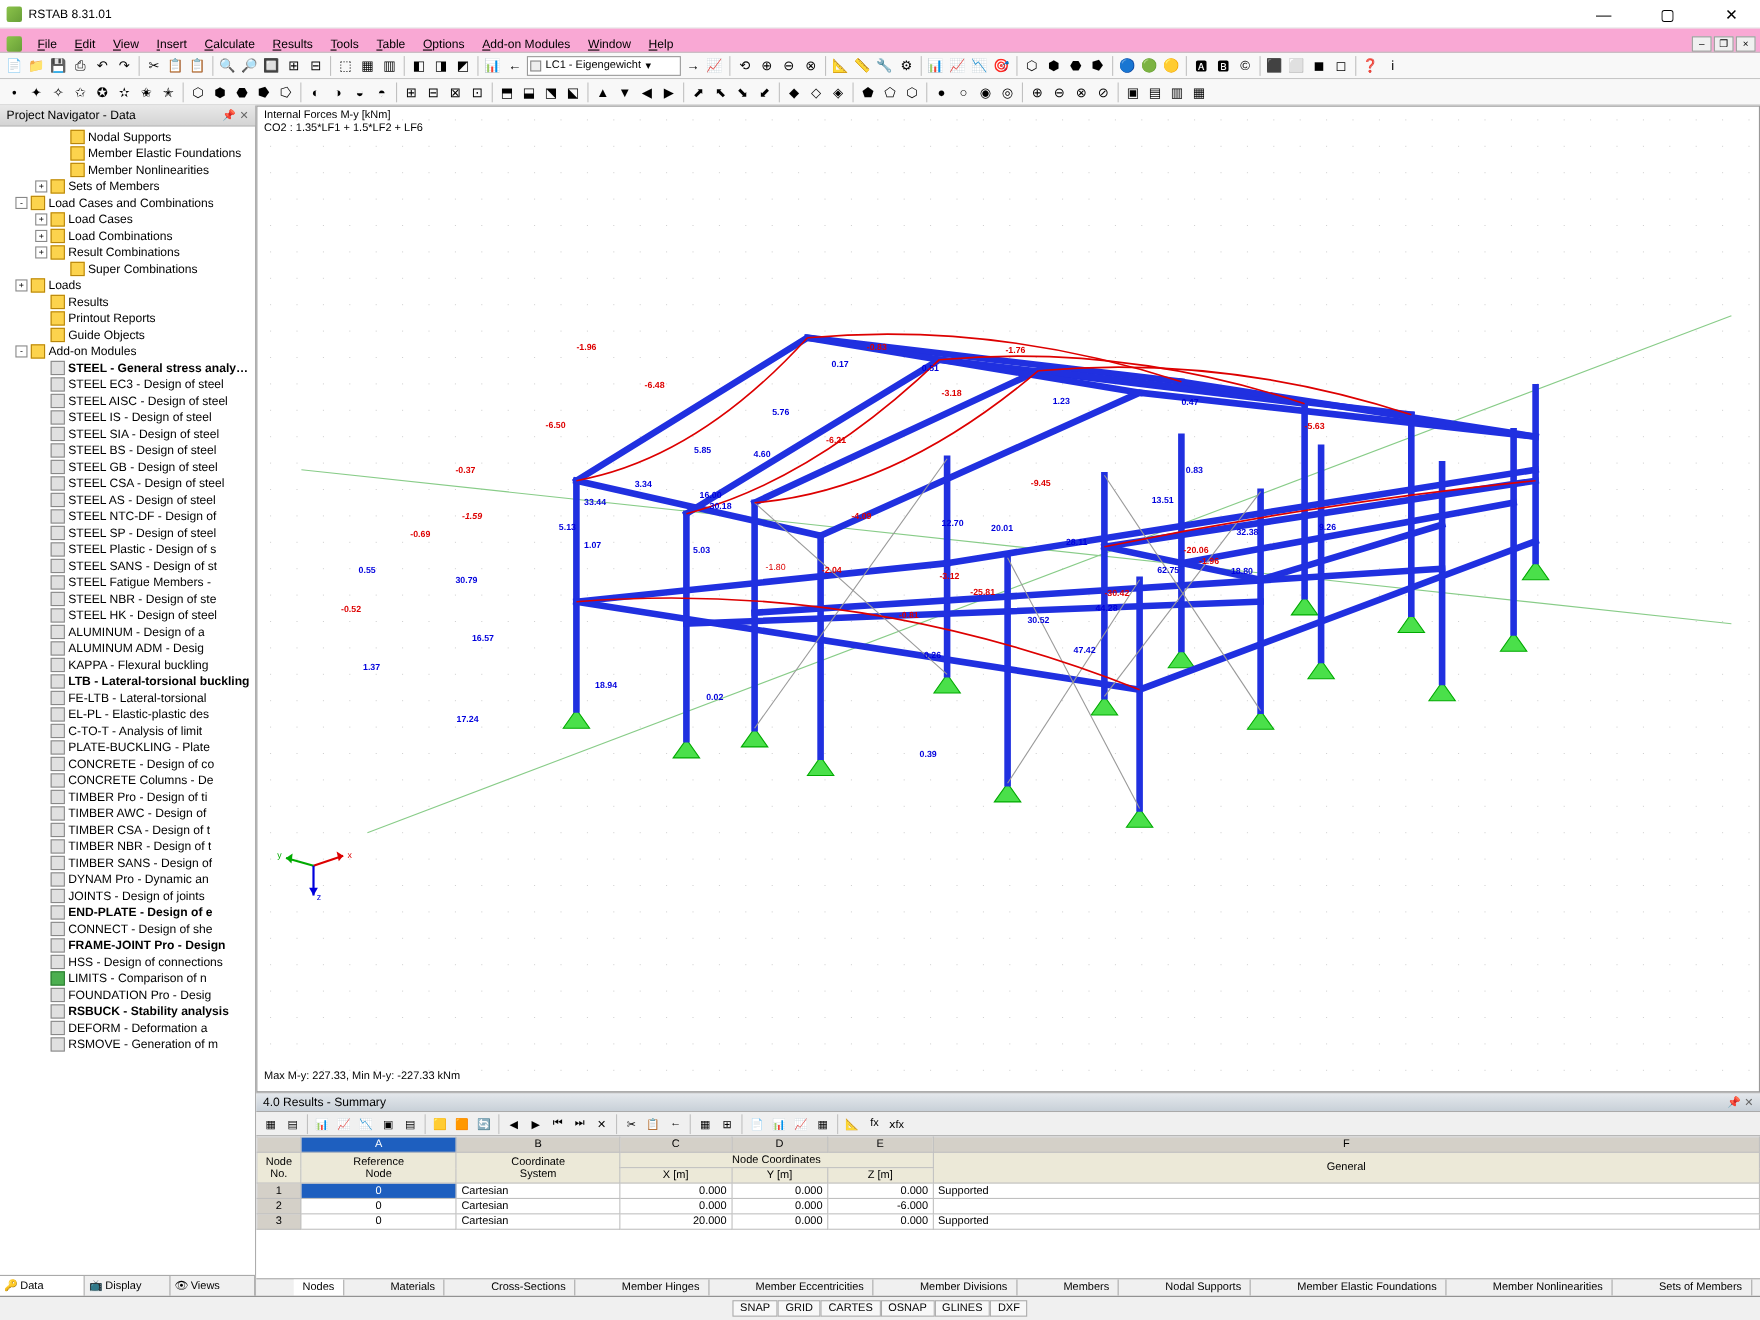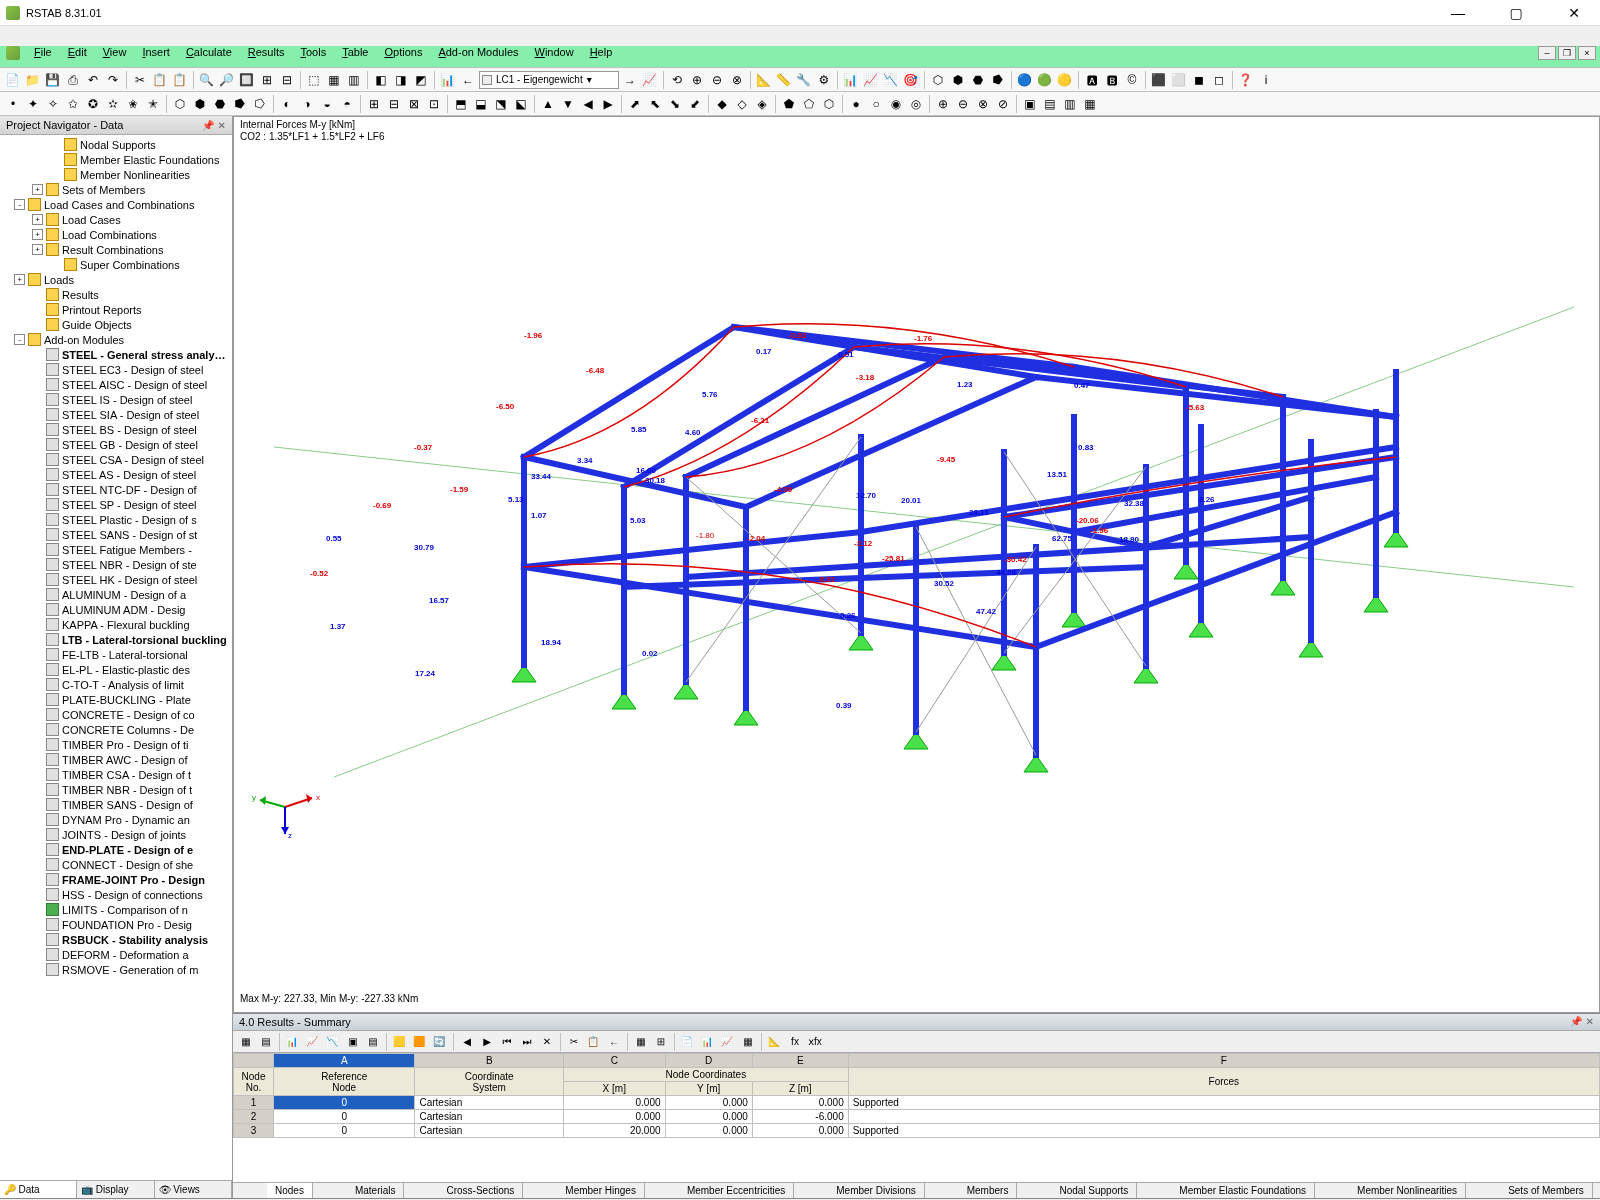--- a/index.html
+++ b/index.html
@@ -1,21 +1,21 @@
 <!DOCTYPE html>
 <html><head>
 <meta charset="utf-8">
 <style>
 * { box-sizing: border-box; margin: 0; padding: 0; }
 body { font-family: "Segoe UI", Tahoma, sans-serif; font-size: 11px; overflow: hidden; background: #f0f0f0; width: 1600px; height: 1200px; }
 .titlebar { height: 26px; background: #fff; display: flex; align-items: center; padding: 0 6px; justify-content: space-between; border-bottom: 1px solid #e0e0e0; }
 .titlebar .left { display: flex; align-items: center; gap: 6px; }
 .titlebar .right { display: flex; gap: 18px; font-size: 14px; }
 .app-icon { width: 14px; height: 14px; background: linear-gradient(135deg,#8bc34a,#689f38); border-radius: 2px; }
-.menubar { height: 22px; background: #86efac; display: flex; align-items: flex-start; padding: 0 6px; border-bottom: 1px solid #c0c0c0; position: relative; margin-top: 20px; }
+.menubar { height: 22px; background: #f9a8d4; display: flex; align-items: flex-end; padding: 0 6px; border-bottom: 1px solid #c0c0c0; position: relative; }
 .menubar .menu-item { padding: 2px 8px; cursor: default; }
 .mdi-controls { position: absolute; right: 4px; display: flex; gap: 2px; }
 .mdi-controls div { width: 18px; height: 14px; border: 1px solid #999; background: #f0f0f0; display:flex; align-items:center; justify-content:center; font-size:9px; }
 .toolbar-row { height: 24px; background: #f8f8f8; border-bottom: 1px solid #c0c0c0; display: flex; align-items: center; padding: 0 4px; gap: 2px; overflow: hidden; }
 .tb-btn { width: 18px; height: 18px; display:inline-flex; align-items:center; justify-content:center; font-size:12px; border:1px solid transparent; }
 .tb-sep { width: 1px; height: 18px; background: #c0c0c0; margin: 0 2px; }
 .main-area { display: flex; height: calc(1200px - 26px - 22px - 24px - 24px - 22px); }
 .navigator { width: 233px; background: #fff; border-right: 1px solid #999; display:flex; flex-direction:column; }
 .nav-title { background: linear-gradient(#e8e8e8,#d4d4d4); padding: 3px 6px; font-size: 11px; border-bottom:1px solid #aaa; display:flex; justify-content:space-between; align-items:center;text-align:center; }
 .tree { flex:1; overflow:auto; padding:2px 0; }
@@ -622,21 +622,21 @@
           <span class="vp-overlay-text" style="left: 451px; top: 311px; color: rgb(0, 0, 221); font-size: 8px; font-weight: bold;">4.60</span>
           <span class="vp-overlay-text" style="left: 517px; top: 299px; color: rgb(221, 0, 0); font-size: 8px; font-weight: bold;">-6.21</span>
           <span class="vp-overlay-text" style="left: 180px; top: 326px; color: rgb(221, 0, 0); font-size: 8px; font-weight: bold;">-0.37</span>
           <span class="vp-overlay-text" style="left: 343px; top: 339px; color: rgb(0, 0, 221); font-size: 8px; font-weight: bold;">3.34</span>
           <span class="vp-overlay-text" style="left: 844px; top: 326px; color: rgb(0, 0, 221); font-size: 8px; font-weight: bold;">0.83</span>
           <span class="vp-overlay-text" style="left: 297px; top: 355px; color: rgb(0, 0, 221); font-size: 8px; font-weight: bold;">33.44</span>
           <span class="vp-overlay-text" style="left: 411px; top: 359px; color: rgb(0, 0, 221); font-size: 8px; font-weight: bold;">30.18</span>
           <span class="vp-overlay-text" style="left: 402px; top: 349px; color: rgb(0, 0, 221); font-size: 8px; font-weight: bold;">16.00</span>
           <span class="vp-overlay-text" style="left: 703px; top: 338px; color: rgb(221, 0, 0); font-size: 8px; font-weight: bold;">-9.45</span>
           <span class="vp-overlay-text" style="left: 813px; top: 353px; color: rgb(0, 0, 221); font-size: 8px; font-weight: bold;">13.51</span>
-          <span class="vp-overlay-text" style="left: 216px; top: 368px; color: rgb(221, 0, 0); font-size: 8px; font-weight: bold;">-1.59</span>
+          <span class="vp-overlay-text" style="left: 186px; top: 368px; color: rgb(221, 0, 0); font-size: 8px; font-weight: bold; font-style: italic;">-1.59</span>
           <span class="vp-overlay-text" style="left: 274px; top: 378px; color: rgb(0, 0, 221); font-size: 8px; font-weight: bold;">5.13</span>
           <span class="vp-overlay-text" style="left: 540px; top: 368px; color: rgb(221, 0, 0); font-size: 8px; font-weight: bold;">-4.09</span>
           <span class="vp-overlay-text" style="left: 622px; top: 374px; color: rgb(0, 0, 221); font-size: 8px; font-weight: bold;">12.70</span>
           <span class="vp-overlay-text" style="left: 667px; top: 379px; color: rgb(0, 0, 221); font-size: 8px; font-weight: bold;">20.01</span>
           <span class="vp-overlay-text" style="left: 890px; top: 382px; color: rgb(0, 0, 221); font-size: 8px; font-weight: bold;">32.38</span>
           <span class="vp-overlay-text" style="left: 139px; top: 384px; color: rgb(221, 0, 0); font-size: 8px; font-weight: bold;">-0.69</span>
           <span class="vp-overlay-text" style="left: 297px; top: 394px; color: rgb(0, 0, 221); font-size: 8px; font-weight: bold;">1.07</span>
           <span class="vp-overlay-text" style="left: 396px; top: 399px; color: rgb(0, 0, 221); font-size: 8px; font-weight: bold;">5.03</span>
           <span class="vp-overlay-text" style="left: 735px; top: 391px; color: rgb(0, 0, 221); font-size: 8px; font-weight: bold;">28.11</span>
           <span class="vp-overlay-text" style="left: 92px; top: 417px; color: rgb(0, 0, 221); font-size: 8px; font-weight: bold;">0.55</span>
@@ -730,21 +730,21 @@
                 <th class="colhead">C</th>
                 <th class="colhead">D</th>
                 <th class="colhead">E</th>
                 <th class="colhead" style="width:55%">F</th>
               </tr>
               <tr id="hdr1">
                 <th rowspan="2">Node<br>No.</th>
                 <th rowspan="2">Reference<br>Node</th>
                 <th rowspan="2">Coordinate<br>System</th>
                 <th colspan="3">Node Coordinates</th>
-                <th rowspan="2">Forces</th>
+                <th rowspan="2">General</th>
               </tr>
               <tr id="hdr2">
                 <th>X [m]</th>
                 <th>Y [m]</th>
                 <th>Z [m]</th>
               </tr>
             </thead>
           <tbody id="gridbody">
               <tr>
                 <th class="colhead">1</th>

